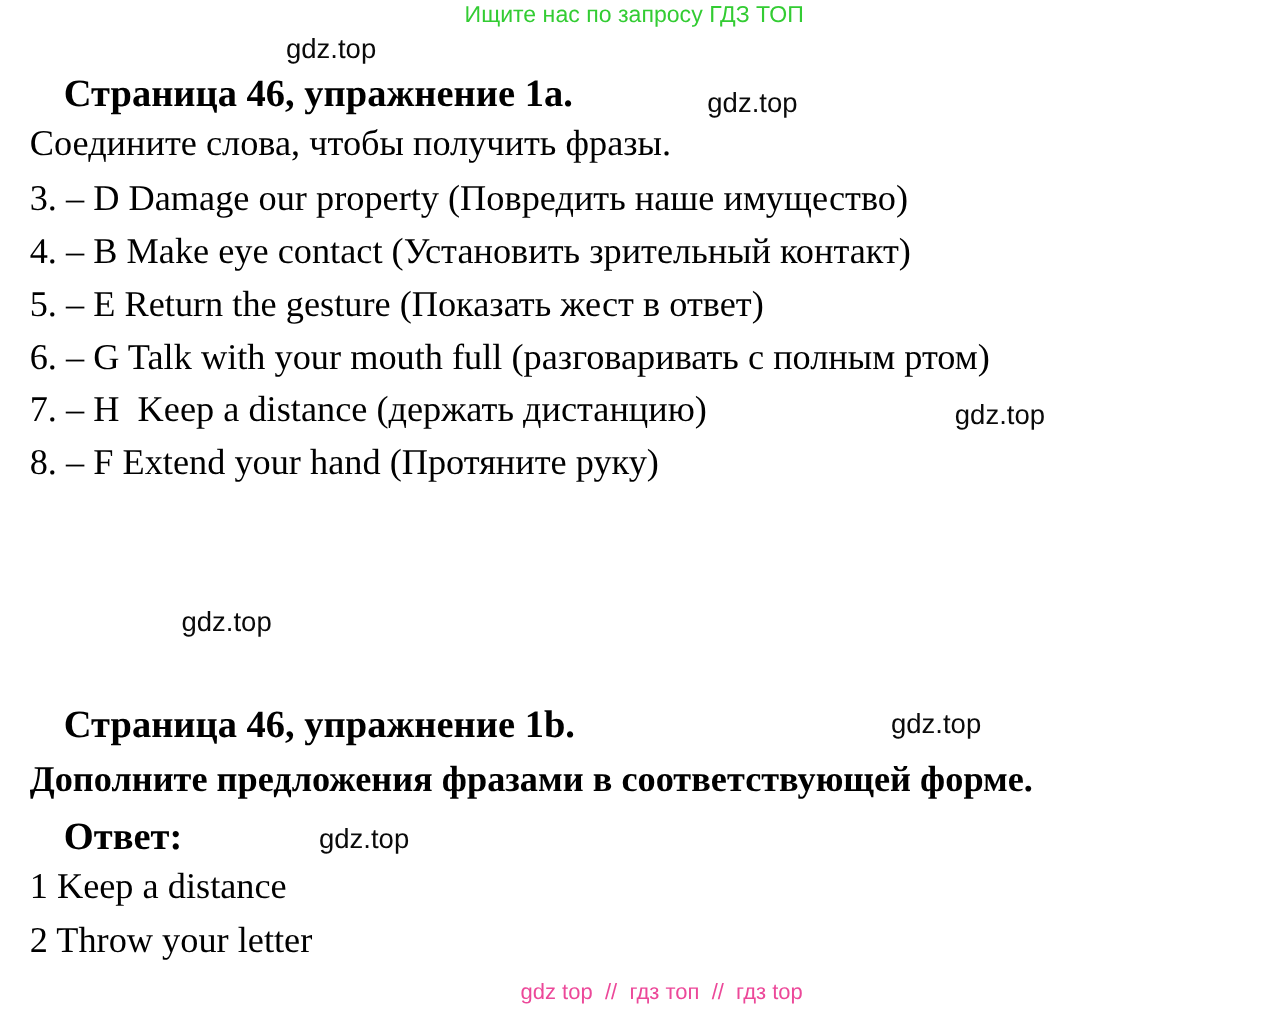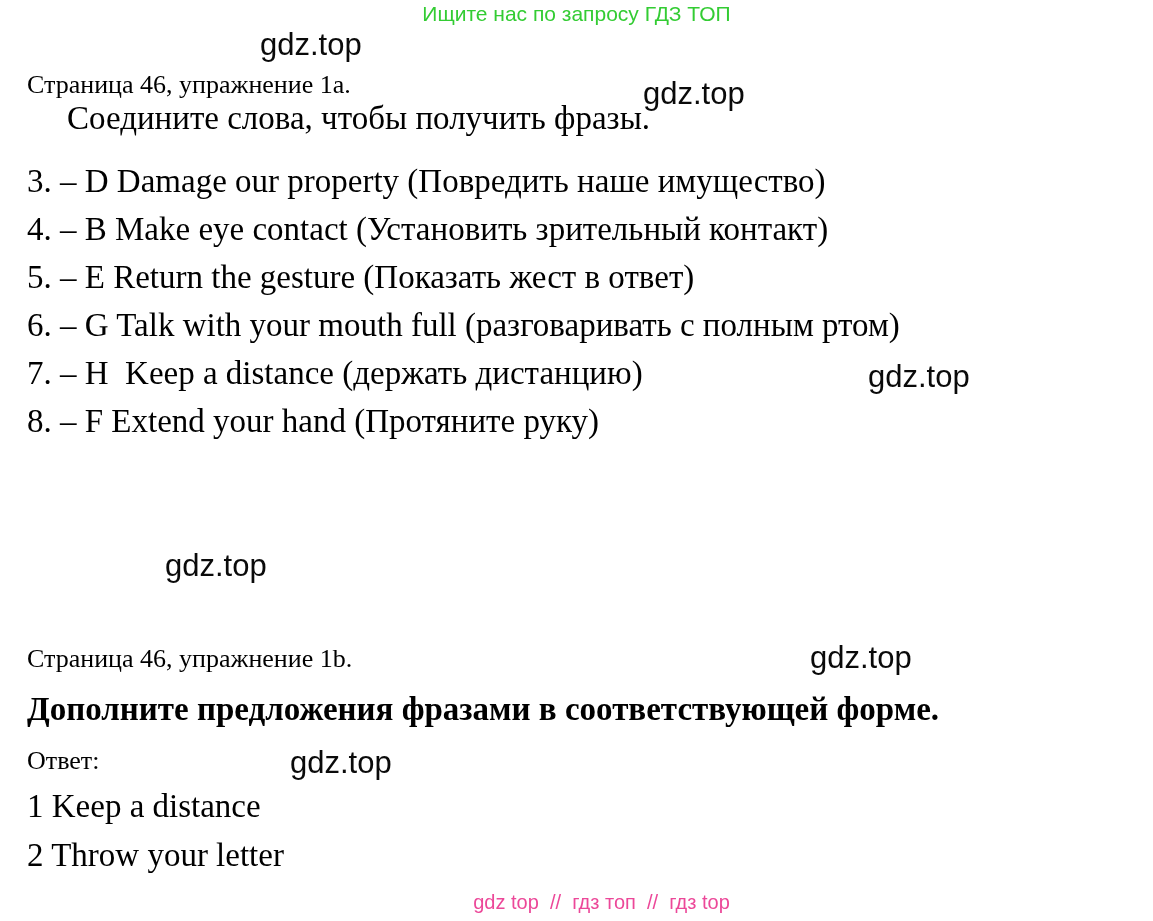--- a/index.html
+++ b/index.html
@@ -17,44 +17,45 @@
     top: 2px; left: 0; right: 0;
     text-align: center;
     font-family: "Liberation Sans", sans-serif;
     font-size: 21px;
     color: #33cc33;
     white-space: pre;
   }
   .wm {
     position: absolute;
     font-family: "Liberation Sans", sans-serif;
-    font-size: 31px;
+    font-size: 25px;
     line-height: 34px;
     color: #0a0a0a;
     white-space: pre;
   }
   .wm1 { left: 260px; top: 28px; }
   .wm2 { left: 643px; top: 77px; }
   .wm3 { left: 868px; top: 360px; }
   .wm4 { left: 165px; top: 549px; }
   .wm5 { left: 810px; top: 641px; }
   .wm6 { left: 290px; top: 746px; }
   .line {
     position: absolute;
     left: 27px;
     white-space: pre;
     font-size: 33px;
     line-height: 42px;
   }
   .heading {
-    font-weight: normal;
-    font-size: 26px;
+    font-weight: bold;
+    font-size: 35px;
+    margin-left: 31px;
   }
   .h1a { top: 64px; }
-  .sub1a { top: 97px; margin-left: 40px; }
+  .sub1a { top: 110px; }
   .h1b { top: 638px; }
   .sub1b { top: 688px; font-weight: bold; }
   .anslabel { top: 740px; }
   .list {
     position: absolute;
     left: 27px;
     top: 157px;
     font-size: 33px;
     line-height: 48px;
   }

